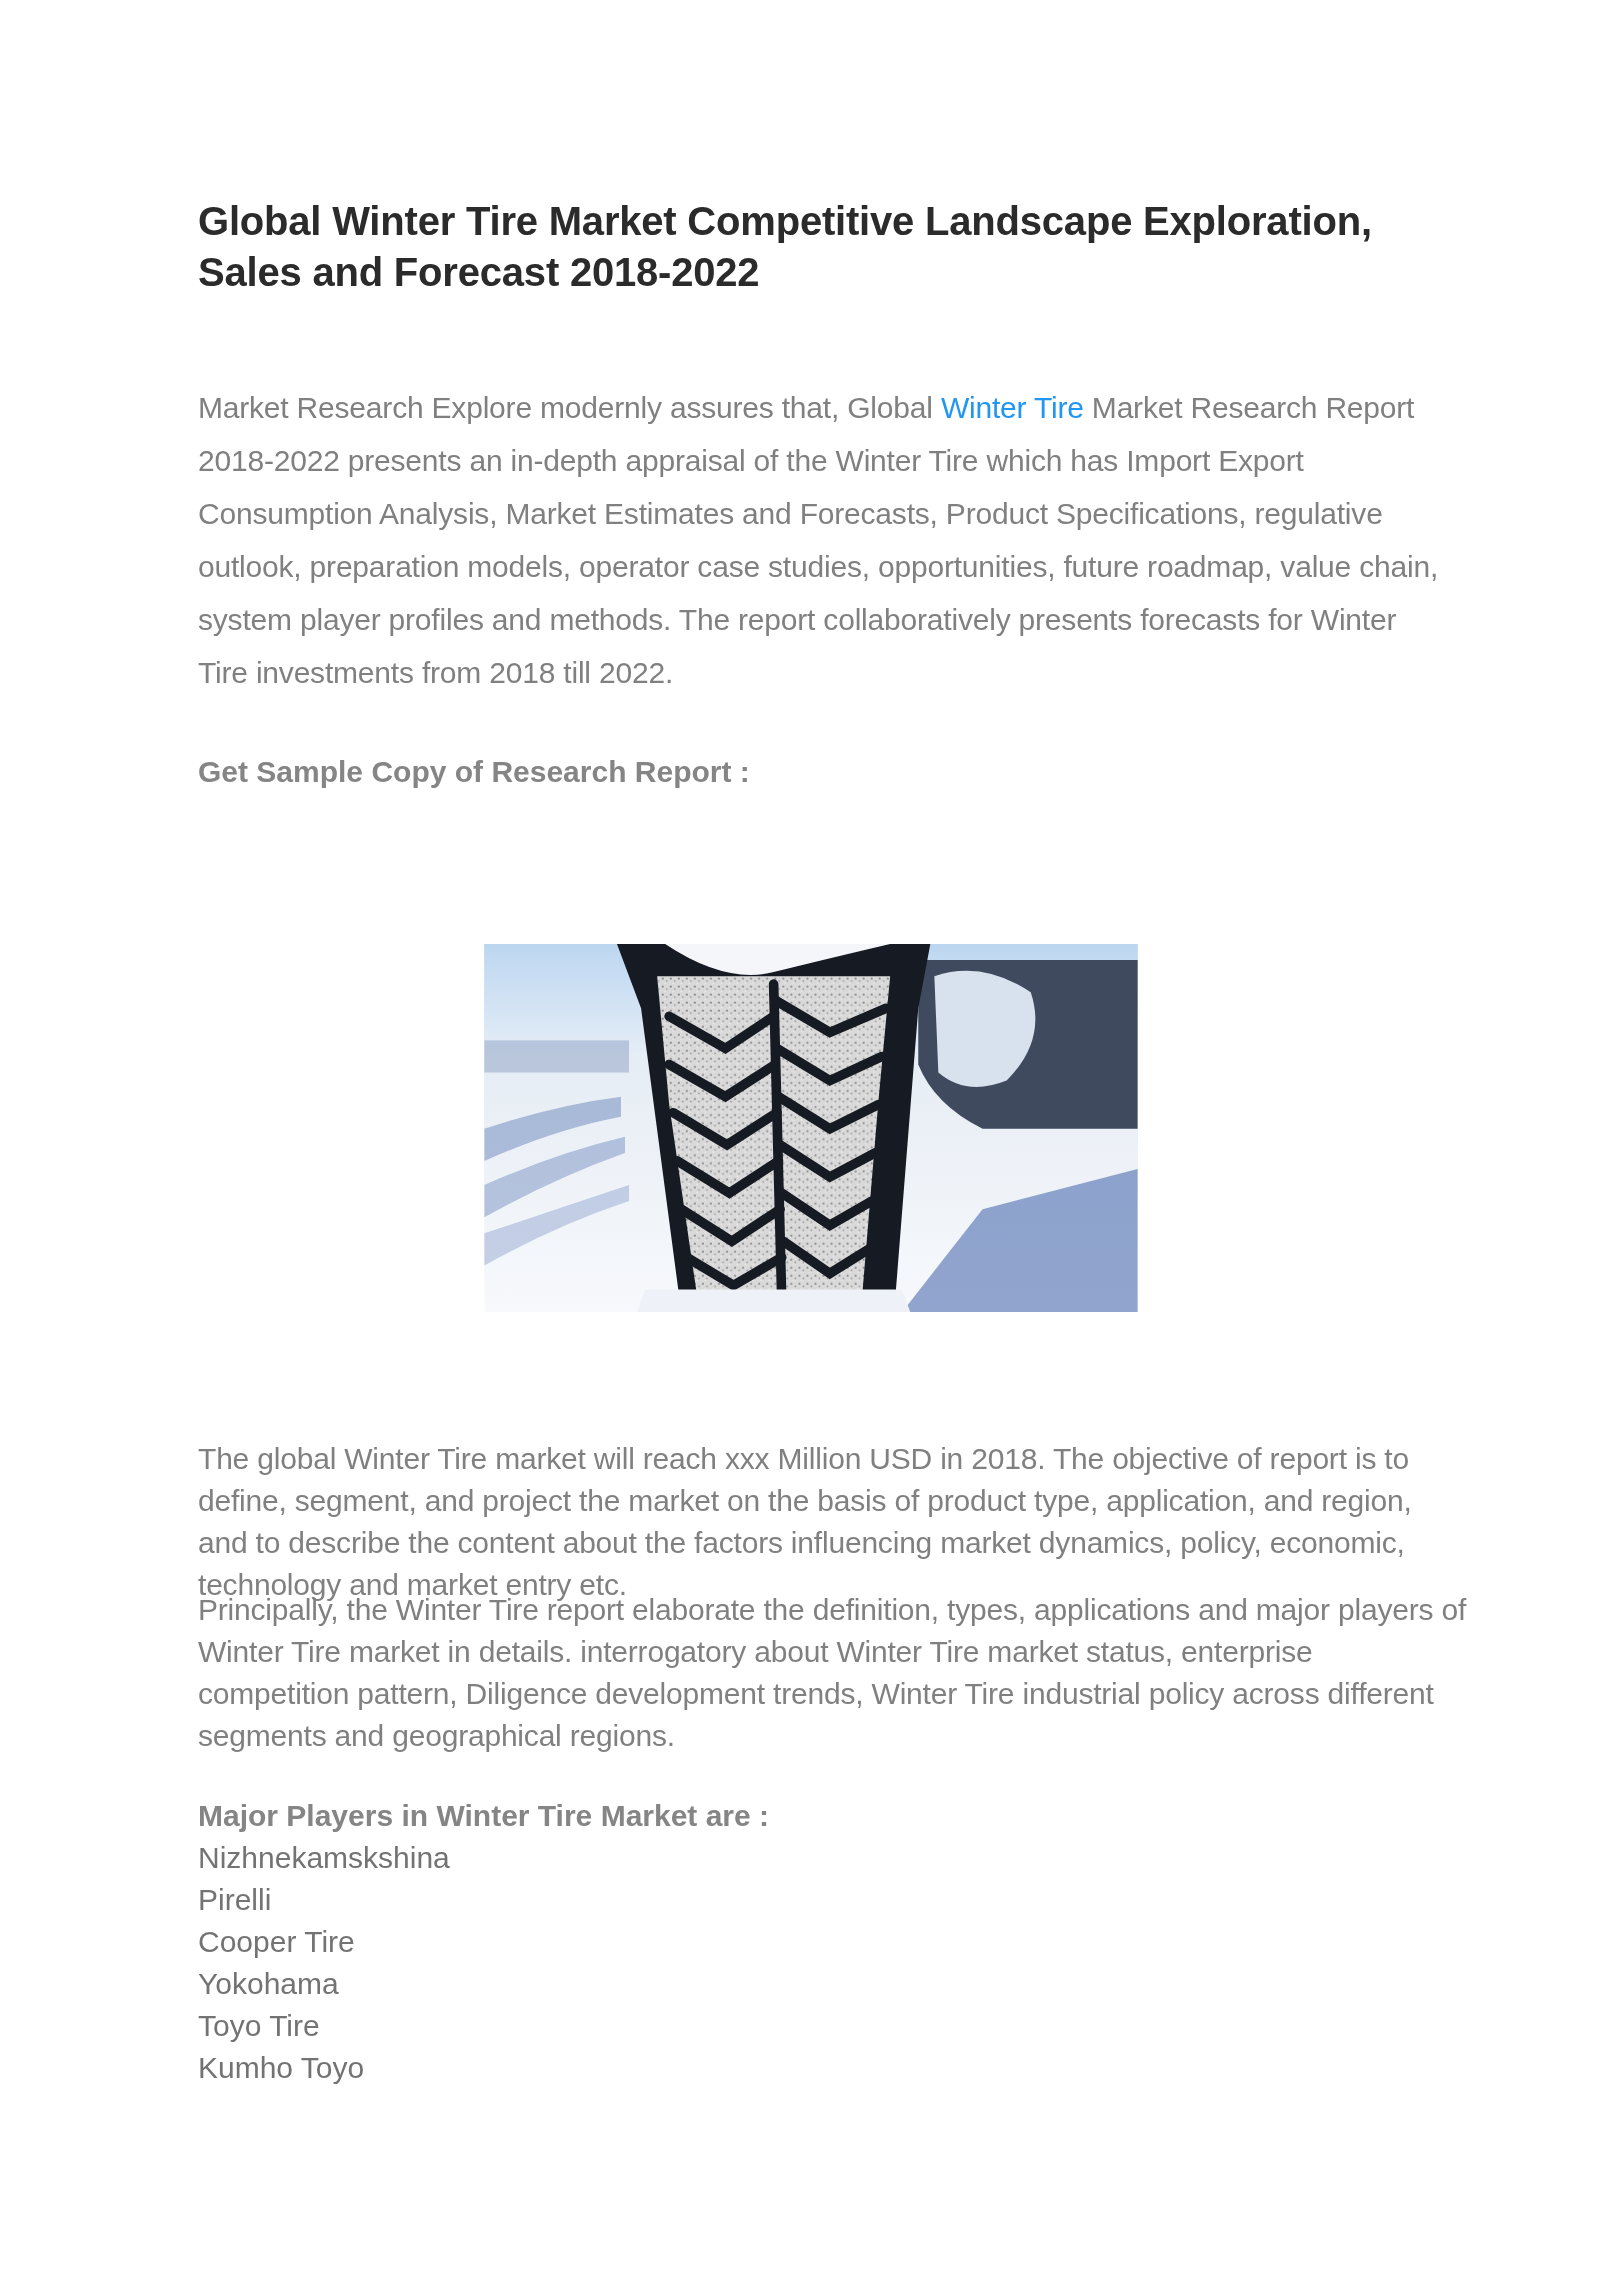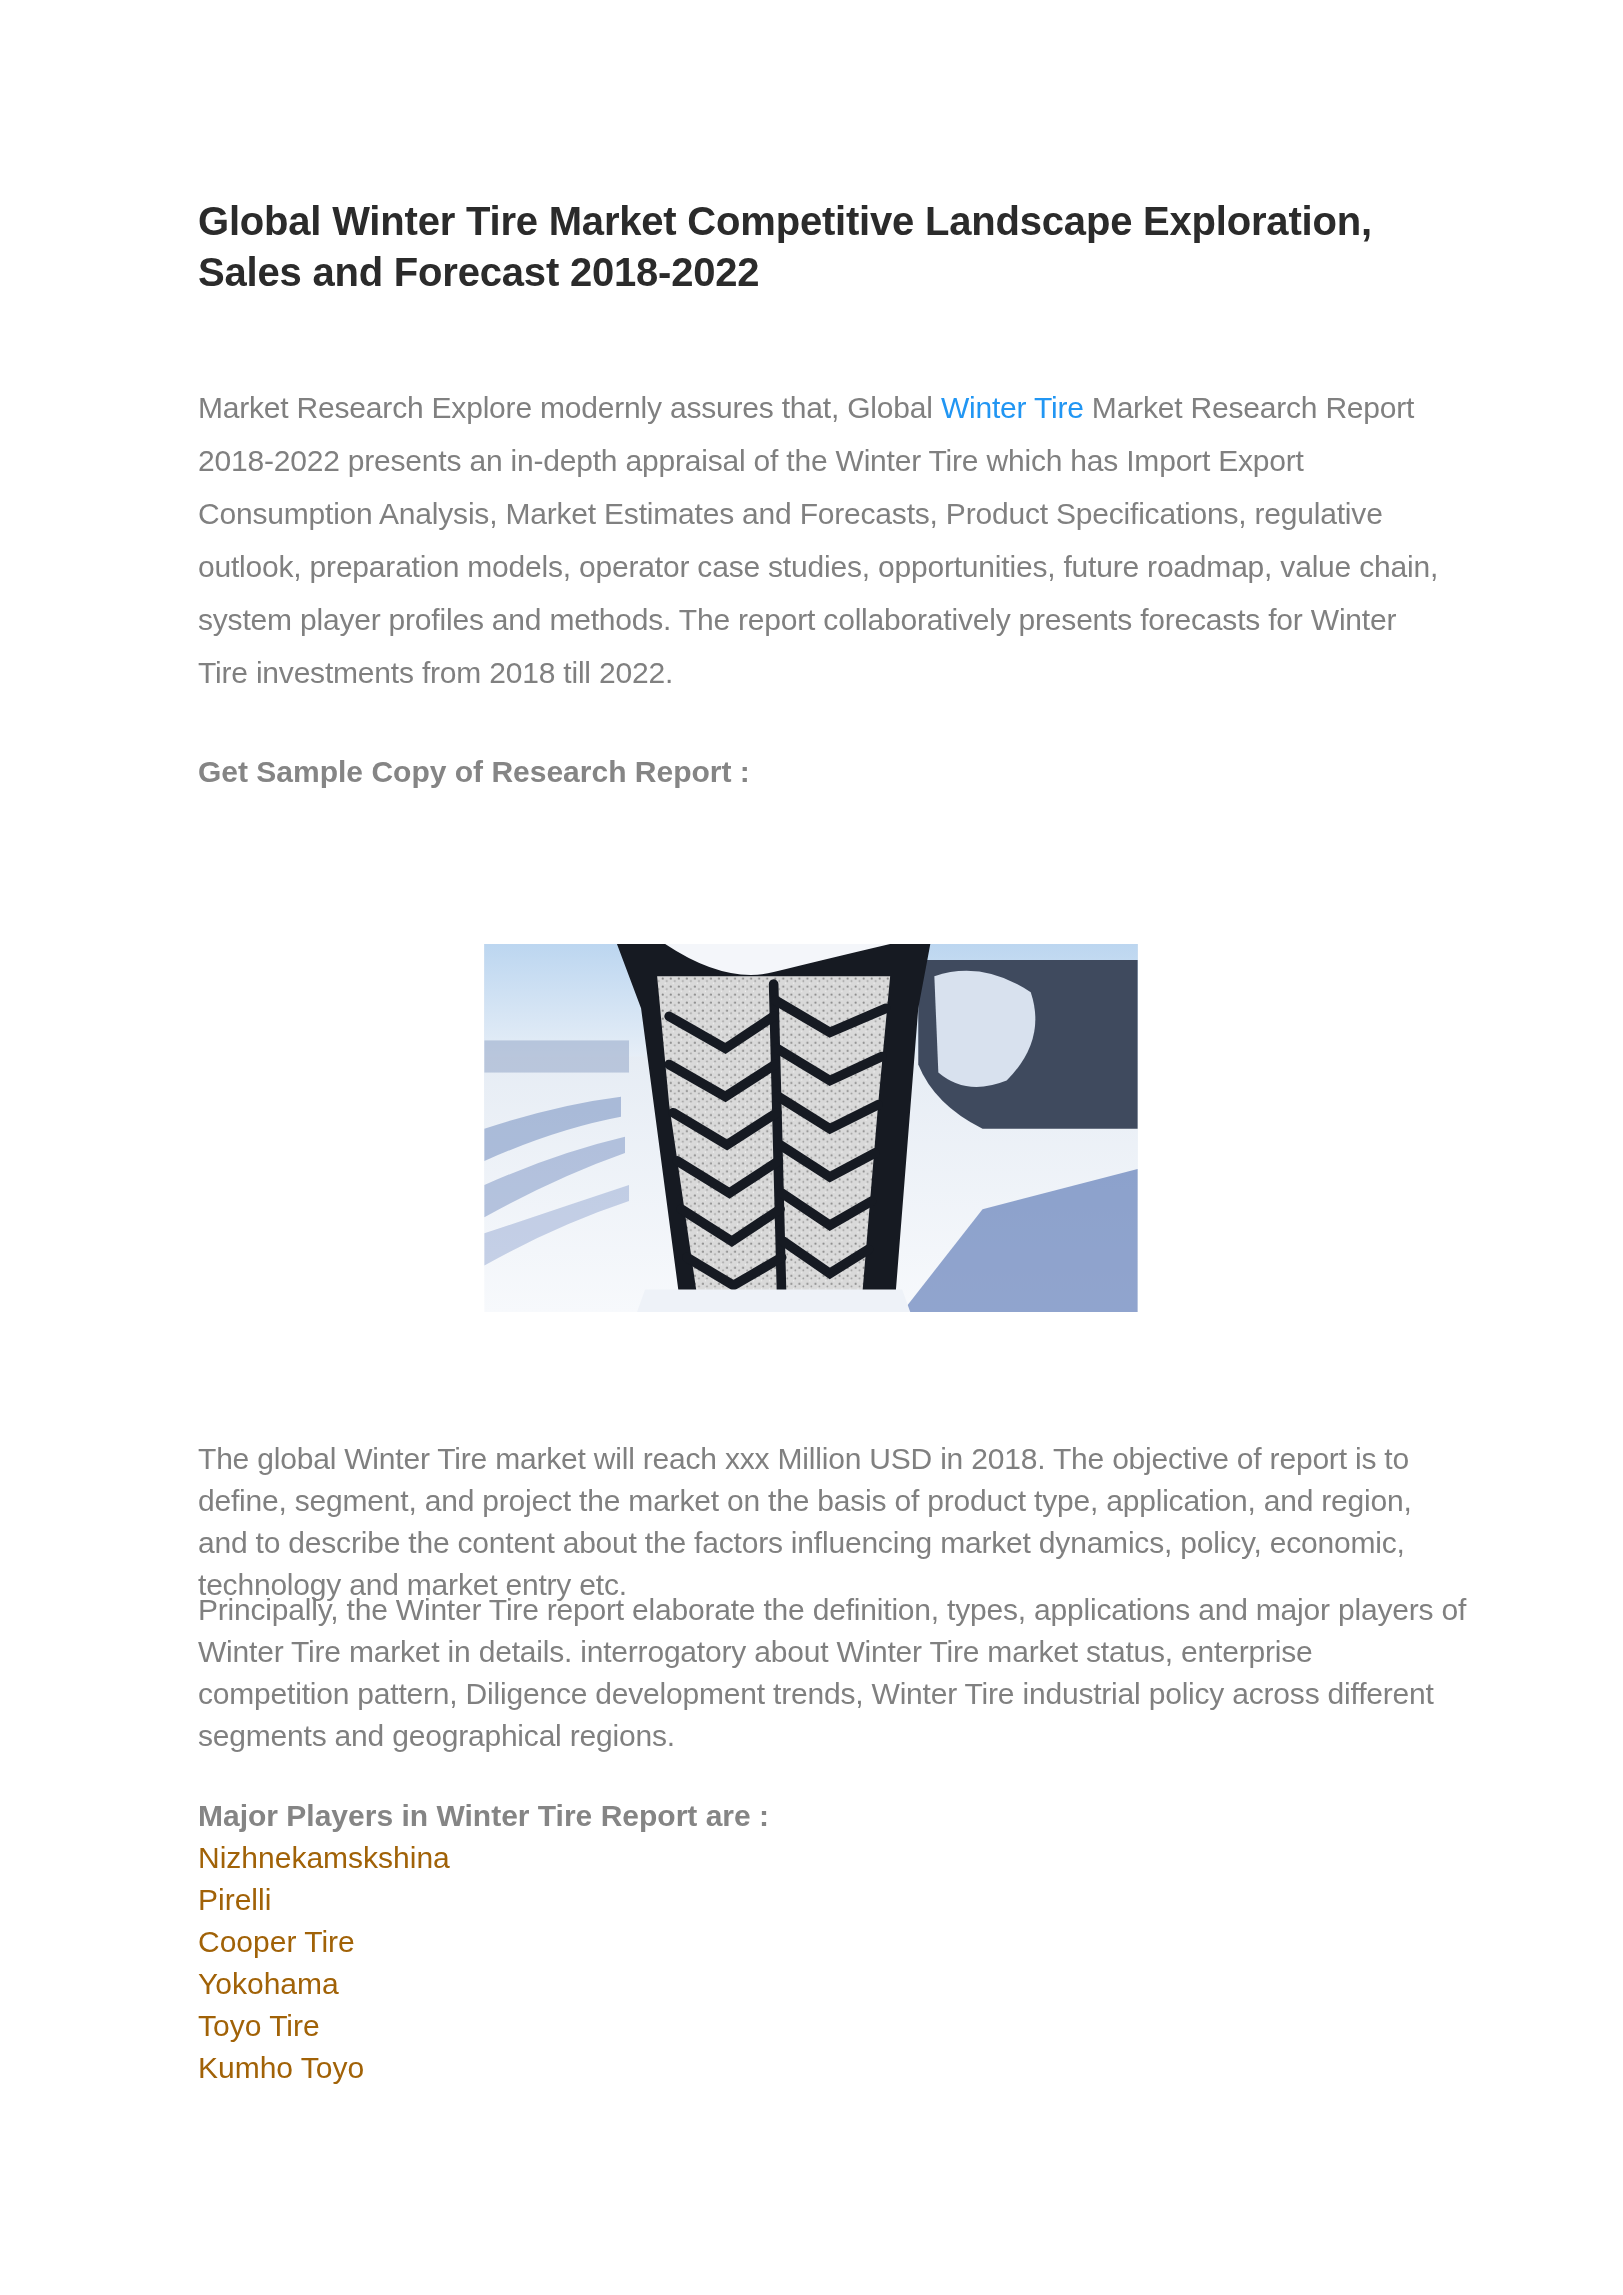--- a/index.html
+++ b/index.html
@@ -85,21 +85,21 @@
   }
   .players-list {
     position: absolute;
     left: 198px;
     top: 1837px;
     margin: 0;
     padding: 0;
     list-style: none;
     font-size: 30px;
     line-height: 42px;
-    color: #a16207;
+    color: #737373;
   }
   .players-list li { margin: 0; padding: 0; }
 </style>
 </head>
 <body>
 
 <div class="page">
 
   <h1 class="title">Global Winter Tire Market Competitive Landscape Exploration, Sales and Forecast 2018-2022</h1>
 
@@ -153,21 +153,21 @@
       </g>
       <path d="M225 0 Q 300 50 360 35 Q 420 20 505 0 Z" fill="#f4f6fa"></path>
       <path d="M200 430 L 520 430 L 530 458 L 190 458 Z" fill="#eef2f8"></path>
     </svg>
   </div>
 
   <p class="para para2">The global Winter Tire market will reach xxx Million USD in 2018. The objective of report is to define, segment, and project the market on the basis of product type, application, and region, and to describe the content about the factors influencing market dynamics, policy, economic, technology and market entry etc.</p>
 
   <p class="para para3">Principally, the Winter Tire report elaborate the definition, types, applications and major players of Winter Tire market in details. interrogatory about Winter Tire market status, enterprise competition pattern, Diligence development trends, Winter Tire industrial policy  across different segments and geographical regions.</p>
 
-  <p class="players-heading">Major Players in Winter Tire Report are :</p>
+  <p class="players-heading">Major Players in Winter Tire Market are :</p>
   <ul class="players-list">
     <li>Nizhnekamskshina</li>
     <li>Pirelli</li>
     <li>Cooper Tire</li>
     <li>Yokohama</li>
     <li>Toyo Tire</li>
     <li>Kumho Toyo</li>
   </ul>
 
 </div>

